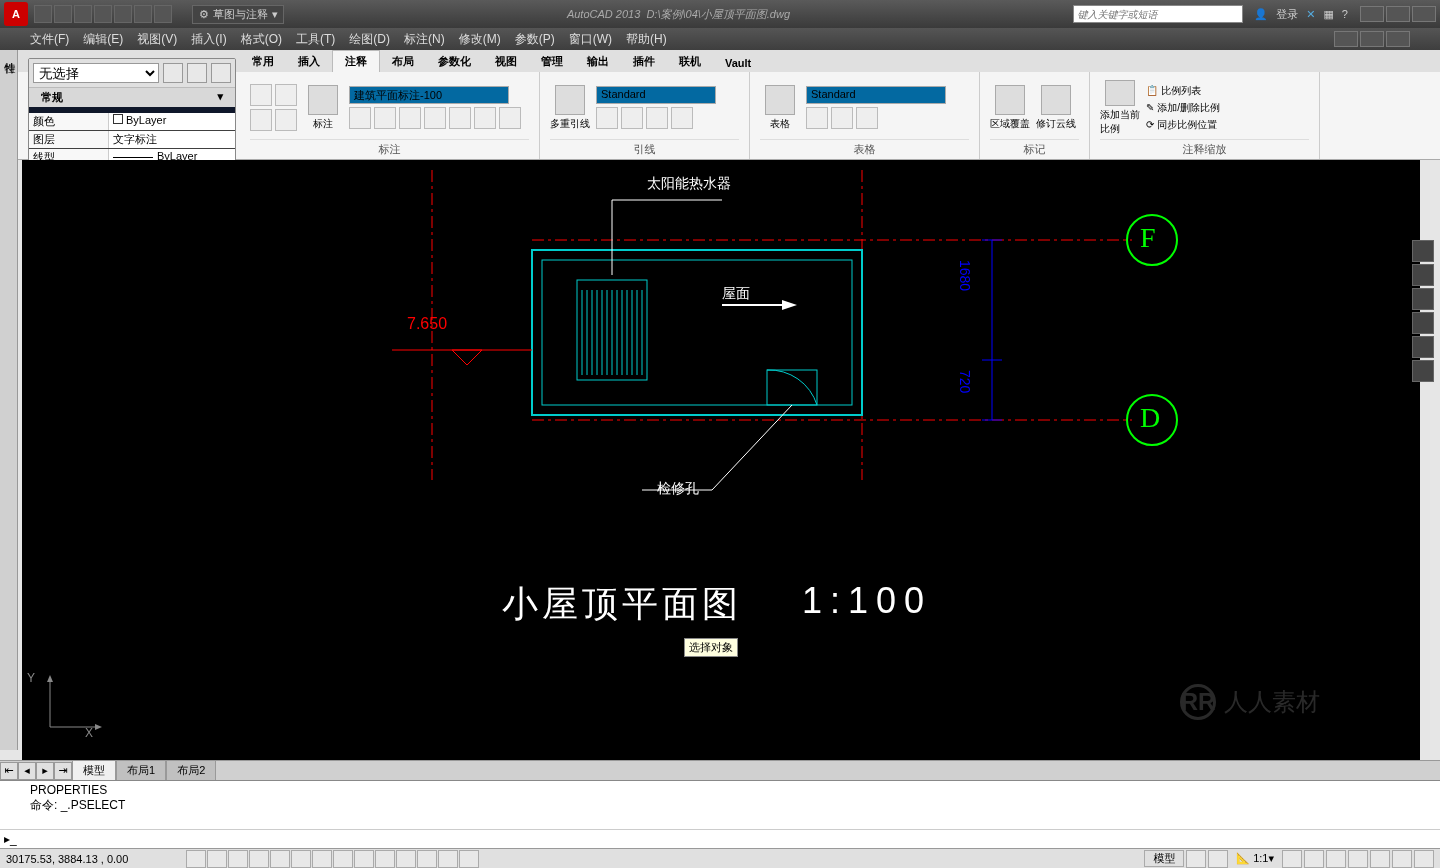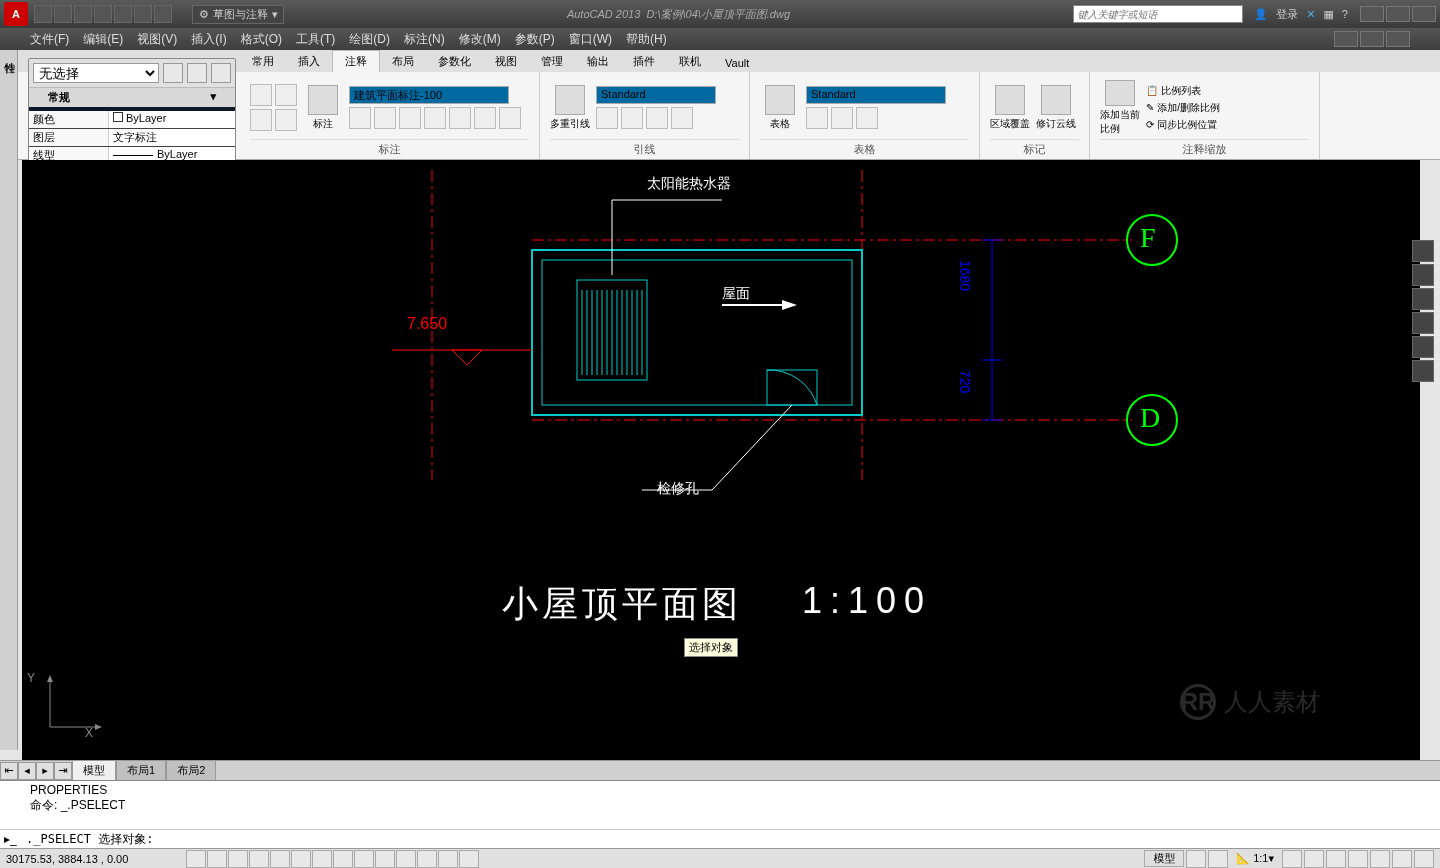--- a/index.html
+++ b/index.html
@@ -13,42 +13,42 @@
 .title-text { margin: 0 auto; color: #aaa; font-style: italic; }
 .search-box { width: 170px; height: 18px; background: #fff; border: 1px solid #888; font-size: 10px; padding: 0 4px; font-style: italic; color: #999; }
 .title-right { display: flex; align-items: center; gap: 8px; margin-left: 12px; }
 .win-btns { display: flex; gap: 2px; margin-left: 12px; }
 .win-btn { width: 24px; height: 16px; background: #555; border: 1px solid #777; }
 
 .menubar { height: 22px; background: linear-gradient(#555, #3e3e3e); display: flex; align-items: center; padding: 0 30px; gap: 14px; font-size: 12px; color: #ddd; }
 .menu-item { cursor: pointer; }
 
 .ribbon-tabs { height: 22px; background: #e0e0e0; display: flex; align-items: flex-end; padding-left: 240px; gap: 0; font-size: 11px; }
-.ribbon-tab { padding: 3px 12px; cursor: pointer; }
+.ribbon-tab { padding: 3px 12px; cursor: pointer; font-weight: bold; }
 .ribbon-tab.active { background: #f5f5f5; border: 1px solid #bbb; border-bottom: none; }
 
 .ribbon { height: 88px; background: #f5f5f5; border-bottom: 1px solid #aaa; display: flex; padding-left: 240px; }
 .ribbon-panel { border-right: 1px solid #ccc; padding: 4px 10px 2px; display: flex; flex-direction: column; }
 .panel-body { flex: 1; display: flex; align-items: center; gap: 6px; }
 .panel-label { text-align: center; font-size: 11px; color: #555; border-top: 1px solid #ddd; padding-top: 2px; }
 .big-btn { width: 40px; height: 56px; display: flex; flex-direction: column; align-items: center; justify-content: center; font-size: 10px; cursor: pointer; }
 .big-btn-icon { width: 30px; height: 30px; background: #ddd; border: 1px solid #aaa; margin-bottom: 2px; }
 .small-btn { width: 22px; height: 22px; background: #eee; border: 1px solid #bbb; cursor: pointer; }
 .combo-box { font-size: 11px; border: 1px solid #aaa; background: #0369a1; padding: 1px 4px; height: 18px; }
 .btn-row { display: flex; gap: 3px; }
 .btn-col { display: flex; flex-direction: column; gap: 3px; }
 
 .left-dock { position: absolute; left: 0; top: 50px; width: 18px; height: 700px; background: #d0d0d0; border-right: 1px solid #999; }
 .vtext { writing-mode: vertical-rl; font-size: 11px; padding: 4px 2px; }
 
 .props-panel { position: absolute; left: 28px; top: 58px; width: 208px; height: 430px; background: #f0f0f0; border: 1px solid #888; border-radius: 2px; font-size: 11px; overflow: hidden; }
 .props-header { height: 28px; background: #e0e0e0; display: flex; align-items: center; padding: 0 4px; gap: 4px; }
 .props-select { flex: 1; border: 1px solid #999; background: #fff; padding: 1px; height: 20px; }
 .props-hdr-btn { width: 20px; height: 20px; border: 1px solid #999; background: #e8e8e8; cursor: pointer; }
-.props-section { background: #d8d8d8; padding: 2px 19px; font-weight: bold; border-top: 1px solid #bbb; border-bottom: 4px solid #0f172a; display: flex; justify-content: space-between; }
+.props-section { background: #d8d8d8; padding: 2px 12px; font-weight: bold; border-top: 1px solid #bbb; border-bottom: 6px solid #0f172a; display: flex; justify-content: space-between; }
 .props-row { display: flex; height: 18px; border-bottom: 1px solid #404040; }
 .props-label { width: 80px; padding: 1px 4px; background: #f8f8f8; border-right: 1px solid #ccc; }
 .props-value { flex: 1; padding: 1px 4px; background: #fff; }
 .bylayer-swatch { display: inline-block; width: 10px; height: 10px; border: 1px solid #333; background: #fff; margin-right: 3px; }
 .bylayer-line { display: inline-block; width: 40px; height: 1px; background: #000; margin-right: 4px; vertical-align: middle; }
 
 .canvas-area { position: absolute; left: 22px; top: 160px; right: 20px; bottom: 108px; background: #000; overflow: hidden; }
 .drawing { position: absolute; inset: 0; }
 
 .layout-tabs { position: absolute; left: 0; bottom: 88px; right: 0; height: 20px; background: #d0d0d0; display: flex; align-items: center; font-size: 11px; border-top: 1px solid #999; }
@@ -440,21 +440,20 @@
   <div class="layout-tab">布局2</div>
 </div>
 
 <div class="command-area">
   <div class="cmd-history">
     <div>PROPERTIES</div>
     <div>命令: _.PSELECT</div>
   </div>
   <div class="cmd-input-row">
     <span class="cmd-icon">▸_</span>
-    <input class="cmd-input" value="._PSELECT 选择对象:" style="">
   </div>
 </div>
 
 <div class="statusbar">
   <div class="status-coords">30175.53, 3884.13 , 0.00</div>
   <div class="status-btns">
     <div class="status-btn"></div>
     <div class="status-btn"></div>
     <div class="status-btn"></div>
     <div class="status-btn"></div>

